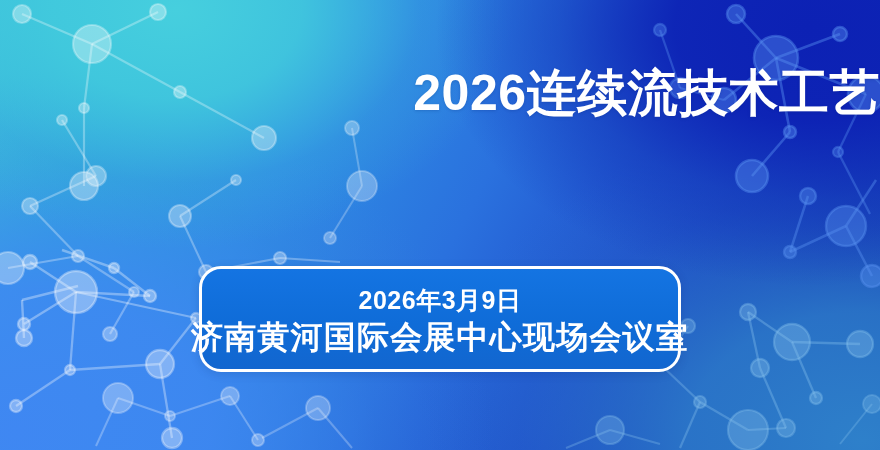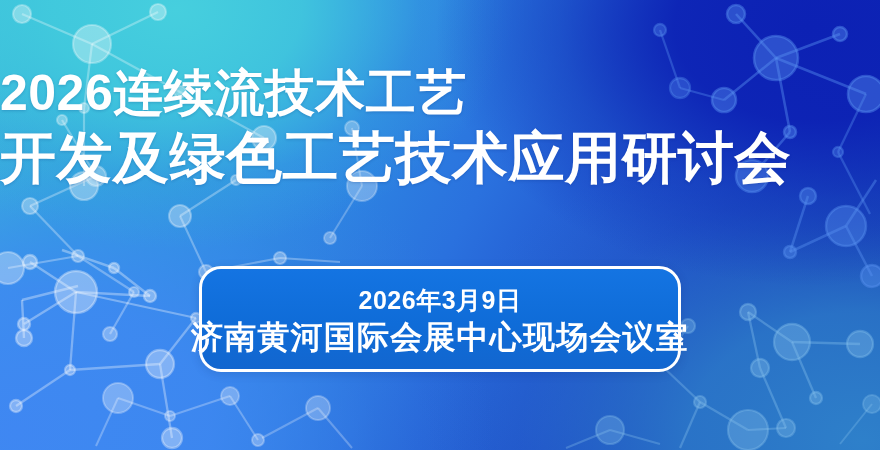--- a/index.html
+++ b/index.html
@@ -30,21 +30,21 @@
     height: 450px;
     pointer-events: none;
   }
 
   
   .title-block {
     position: absolute;
     left: 0;
     top: 62px;
     width: 880px;
-    text-align: left;
+    text-align: right;
     z-index: 5;
   }
   .title-line {
     display: block;
     color: #ffffff;
     font-weight: bold;
     letter-spacing: 0.5px;
     white-space: nowrap;
     text-shadow: 0 1px 3px rgba(10,40,120,0.22);
   }
@@ -270,21 +270,20 @@
     </g>
 
     <g stroke="#8ec8f0" stroke-opacity="0.28" stroke-width="2" fill="#8ec8f0" fill-opacity="0.26">
       <line x1="872" y1="404" x2="840" y2="444"></line>
       <circle cx="872" cy="404" r="9"></circle>
     </g>
   </svg>
 
   <div class="title-block">
     <span class="title-line title-line-1">2026连续流技术工艺</span>
-    <span class="title-line title-line-2">开发及绿色工艺技术应用研讨会</span>
   </div>
 
   <div class="info-box">
     <div class="info-line info-date">2026年3月9日</div>
     <div class="info-line info-venue">济南黄河国际会展中心现场会议室</div>
   </div>
 
 </div>
 
 </body></html>

